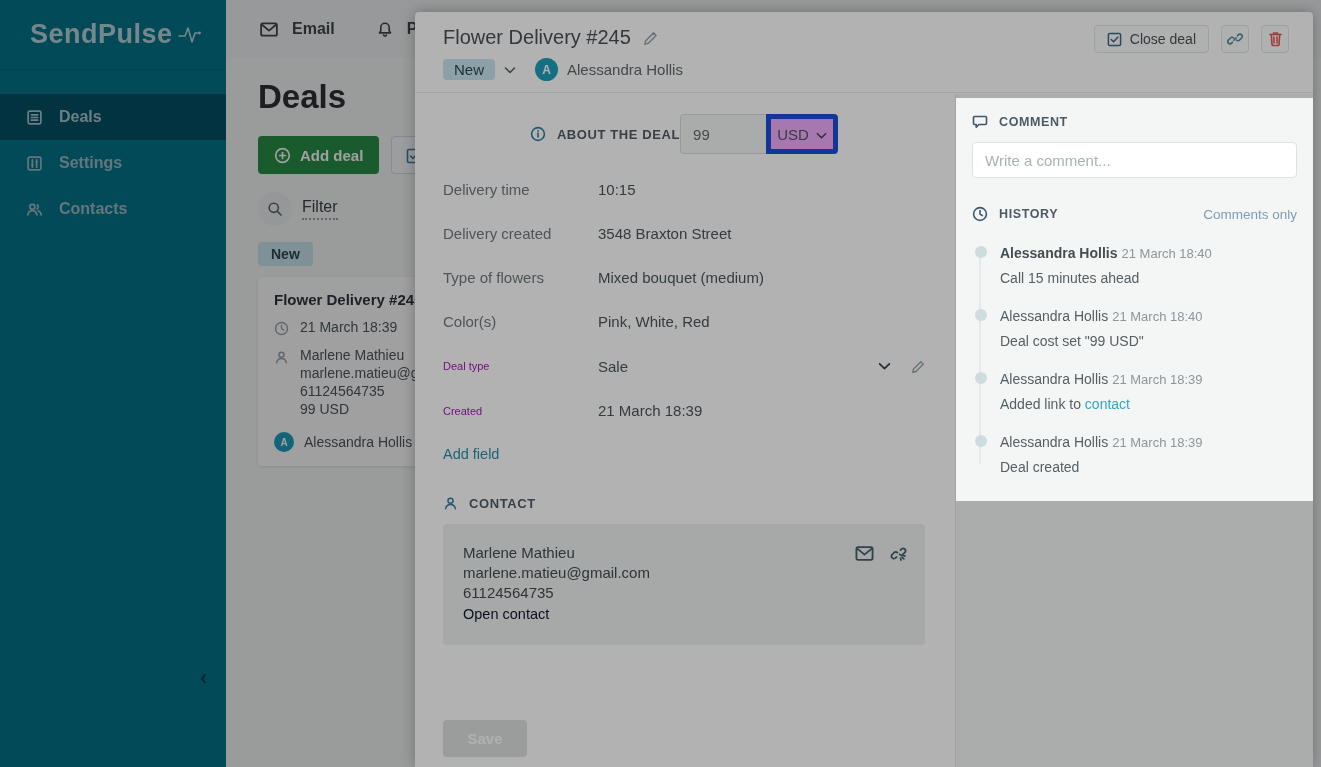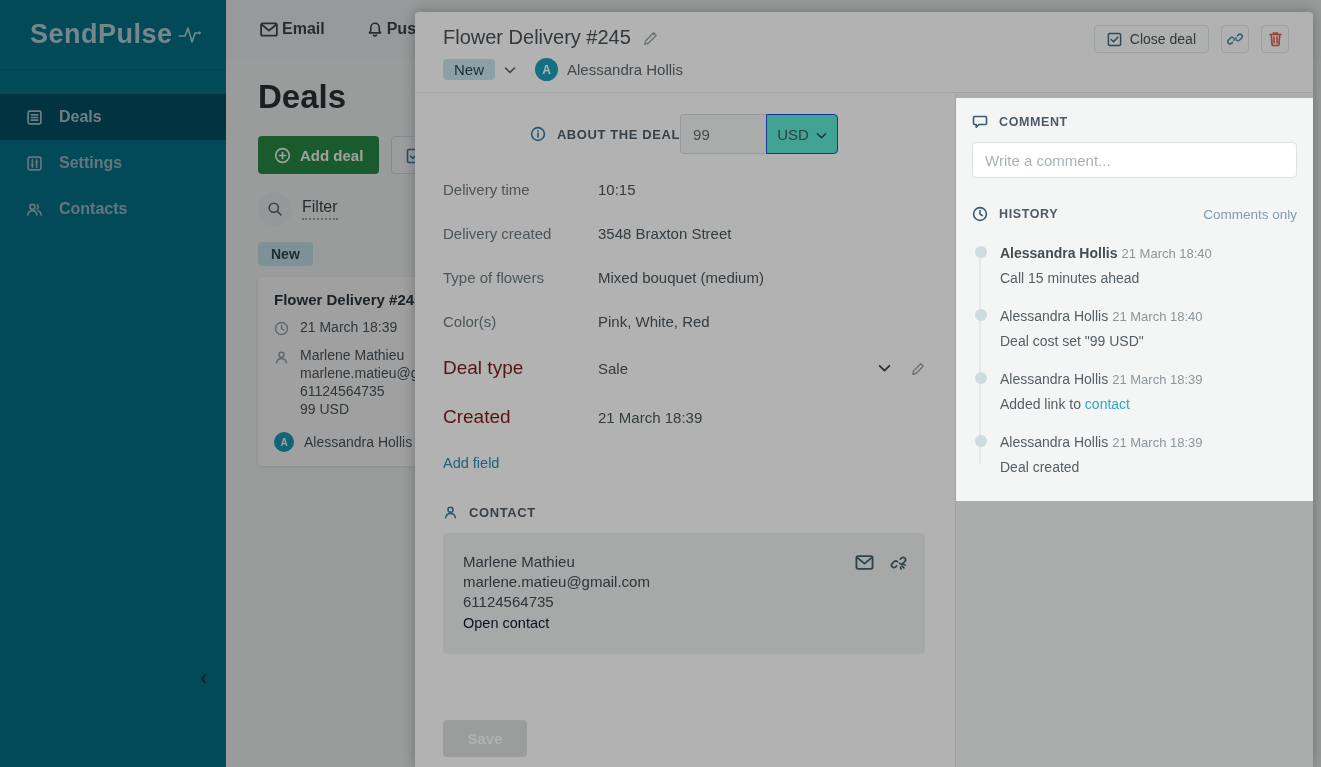--- a/index.html
+++ b/index.html
@@ -15,21 +15,21 @@
   .logo-text { font-size:27px; font-weight:bold; letter-spacing:0.5px; }
   .logo-pulse { margin-left:4px; color:#a9c2c9; }
   .nav { margin-top:24px; }
   .nav-item { height:46px; display:flex; align-items:center; padding-left:26px; color:#8fa9b1; font-size:16px; font-weight:bold; cursor:pointer; }
   .nav-item .ic { margin-right:16px; }
   .nav-item.active { background:#03495c; color:#9db6bd; }
   .collapse-btn { position:absolute; left:200px; bottom:78px; color:#0d3a4a; font-size:22px; font-weight:bold; cursor:pointer; line-height:1; }
 
   
   .topbar { position:absolute; left:226px; top:0; right:0; height:58px; background:#f2f4f4; display:flex; align-items:center; padding-left:34px; gap:42px; z-index:6; }
-  .topbar-item { display:flex; align-items:center; gap:4px; color:#3f464a; font-size:16px; font-weight:bold; cursor:pointer; }
+  .topbar-item { display:flex; align-items:center; gap:14px; color:#3f464a; font-size:16px; font-weight:bold; cursor:pointer; }
 
   
   .board { position:absolute; left:226px; top:58px; right:0; bottom:0; background:#f5f7f7; padding:20px 0 0 32px; z-index:6; }
   .board-title { font-size:33px; font-weight:bold; color:#2c3236; }
   .board-actions { display:flex; gap:12px; margin-top:20px; }
   .btn-green { display:flex; align-items:center; gap:9px; background:#2a9147; color:#fff; font-weight:bold; font-size:15px; border:none; border-radius:4px; height:38px; padding:5px 16px; cursor:pointer; }
   .btn-outline-teal { display:flex; align-items:center; gap:9px; background:#f7fafb; border:1px solid #cfe0e6; border-radius:4px; height:38px; padding:0 14px; font-size:15px; font-weight:bold; color:#44565e; cursor:pointer; }
   .btn-outline-teal .ic { color:#3f7f99; }
   .filter-row { display:flex; align-items:center; gap:10px; margin-top:18px; }
   .search-circle { width:34px; height:34px; border-radius:50%; background:#eef1f1; display:flex; align-items:center; justify-content:center; color:#5a6a70; cursor:pointer; }
@@ -67,26 +67,26 @@
   .btn-icon.danger { color:#e25c50; }
 
   .modal-body { position:absolute; top:82px; left:0; right:0; bottom:0; display:flex; }
   .form-col { width:540px; padding:20px 30px 0 28px; position:relative; }
 
   .about-row { display:flex; justify-content:center; align-items:center; }
   .section-head { display:flex; align-items:center; gap:11px; font-size:13px; font-weight:bold; letter-spacing:0.6px; color:#515c66; }
   .section-head .ic { color:#2f7fa3; }
   .amount-group { display:flex; width:158px; height:40px; }
   .amount-input { flex:1; min-width:0; background:#f4f6f6; border:1px solid #d9dddd; border-right:none; border-radius:4px 0 0 4px; padding:0 12px; font-size:15px; color:#636b6f; font-family:"Liberation Sans", sans-serif; }
-  .currency-select { width:72px; background:#5eead4; border:1px solid #1d4ed8; border-radius:0 4px 4px 0; display:flex; align-items:center; justify-content:center; gap:7px; font-size:15px; color:#4c565b; cursor:pointer; }
+  .currency-select { width:72px; background:#f0abfc; border:5px solid #1d4ed8; border-radius:0 4px 4px 0; display:flex; align-items:center; justify-content:center; gap:7px; font-size:15px; color:#4c565b; cursor:pointer; }
   .currency-select .ic { color:#39444a; }
 
   .field-row { display:flex; align-items:center; margin-top:27px; }
   .field-label { width:155px; flex:none; font-size:15px; color:#707a80; }
-  .field-label.small { font-size:19px; color:#7f1d1d; }
+  .field-label.small { font-size:11px; color:#a21caf; }
   .field-value { font-size:15px; color:#4d565c; flex:1; }
   .field-controls { display:flex; gap:20px; align-items:center; }
   .field-controls .caret { color:#3c464c; cursor:pointer; }
   .field-controls .pencil { color:#9aa6ab; cursor:pointer; }
   .add-field-link { display:inline-block; margin-top:27px; font-size:14.5px; color:#2e8fa8; cursor:pointer; }
   .contact-section-head { margin-top:32px; }
   .contact-card { position:relative; margin-top:13px; background:#eff1f1; border-radius:4px; padding:19px 20px 22px 20px; }
   .contact-line { font-size:15px; color:#434c51; line-height:19px; margin-bottom:1px; }
   .open-contact-link { display:inline-block; margin-top:3px; font-size:14.5px; color:#0f172a; cursor:pointer; }
   .contact-card-icons { position:absolute; right:18px; top:20px; display:flex; gap:16px; color:#44606c; }

